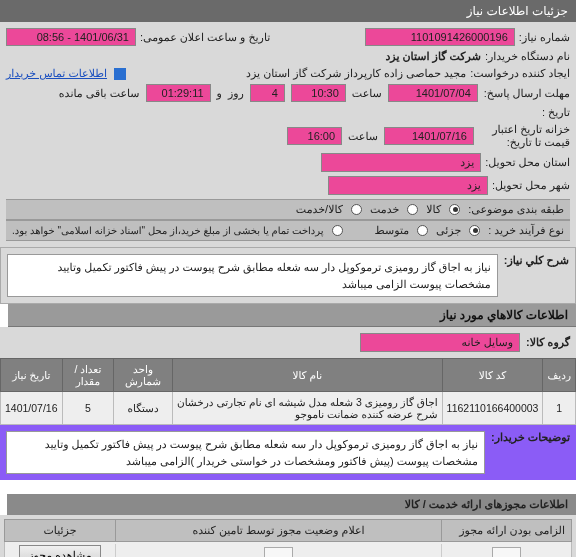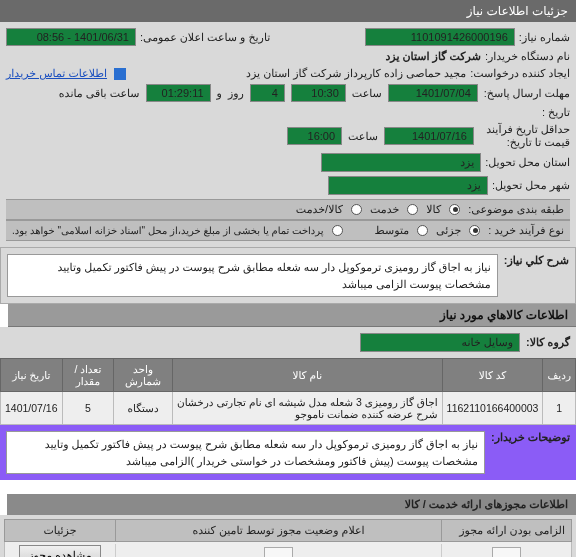--- a/index.html
+++ b/index.html
@@ -43,21 +43,21 @@
     align-items: center;
     margin-bottom: 4px;
     gap: 4px;
   }
   .label {
     font-size: 11px;
     color: #222;
     white-space: nowrap;
   }
   .value-box {
-    background: #15803d;
+    background: #ec4899;
     border: 1px solid #888;
     padding: 2px 6px;
     font-size: 11px;
     min-height: 18px;
     display: inline-flex;
     align-items: center;
   }
   .value-plain { font-size: 11px; }
   .link-blue {
     color: #1a4fbf;
@@ -259,21 +259,21 @@
     <span class="label">و</span>
     <span class="value-box" style="min-width:65px">01:29:11</span>
     <span class="label">ساعت باقی مانده</span>
   </div>
 
   <div class="row">
     <span class="label">تاریخ :</span>
   </div>
 
   <div class="row sub2">
-    <span class="label" style="max-width:90px;white-space:normal">حداقل تاریخ فرآیند قیمت تا تاریخ:</span>
+    <span class="label" style="max-width:90px;white-space:normal">خزانه تاریخ اعتبار قیمت تا تاریخ:</span>
     <span class="value-box" style="min-width:90px">1401/07/16</span>
     <span class="label">ساعت</span>
     <span class="value-box" style="min-width:55px">16:00</span>
   </div>
 
   <div class="row">
     <span class="label">استان محل تحویل:</span>
     <span class="value-box" style="min-width:160px">یزد</span>
   </div>
 

